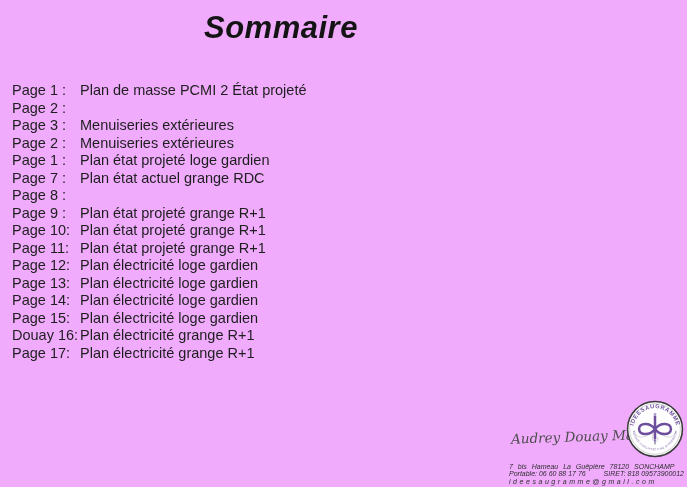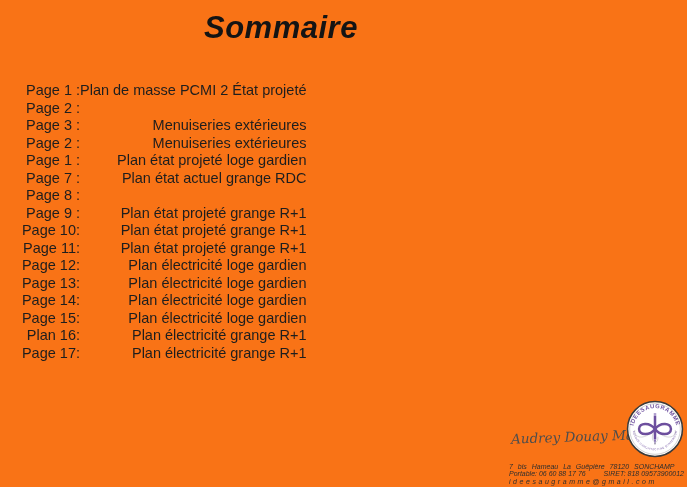--- a/index.html
+++ b/index.html
@@ -4,42 +4,42 @@
 <style>
   * { margin:0; padding:0; box-sizing:border-box; }
   html, body { width:687px; height:487px; }
   body {
     background:#ffffff;
     font-family:"Liberation Sans", sans-serif;
     color:#1d1d1d;
     position:relative;
     overflow:hidden;
   }
-  .doc-page { position:absolute; inset:0; background:#f97316; }
+  .doc-page { position:absolute; inset:0; background:#f0abfc; }
 
   .doc-title {
     position:absolute;
     left:204px; top:10px;
     font-size:31px;
     font-weight:bold;
     font-style:italic;
     letter-spacing:0.5px;
     color:#141414;
   }
 
   .toc {
     position:absolute;
     left:12px; top:82px;
     font-size:14.5px;
     line-height:17.5px;
     color:#1e1e1e;
   }
   .toc-row { display:flex; height:17.5px; white-space:nowrap; }
-  .toc-label { width:68px; flex:0 0 68px;text-align:right; }
-  .toc-desc { flex:1;text-align:right; }
+  .toc-label { width:68px; flex:0 0 68px; }
+  .toc-desc { flex:1; }
 
   .footer {
     position:absolute;
     right:0; bottom:0;
     width:182px; height:92px;
   }
   .signature {
     position:absolute;
     left:6px; top:33px;
     font-family:"DejaVu Serif", serif;
@@ -123,21 +123,21 @@
       </div>
     <div class="toc-row">
         <span class="toc-label">Page 14:</span>
         <span class="toc-desc">Plan électricité loge gardien</span>
       </div>
     <div class="toc-row">
         <span class="toc-label">Page 15:</span>
         <span class="toc-desc">Plan électricité loge gardien</span>
       </div>
     <div class="toc-row">
-        <span class="toc-label">Plan 16:</span>
+        <span class="toc-label">Douay 16:</span>
         <span class="toc-desc">Plan électricité grange R+1</span>
       </div>
     <div class="toc-row">
         <span class="toc-label">Page 17:</span>
         <span class="toc-desc">Plan électricité grange R+1</span>
       </div>
   </div>
 
   <div class="footer">
 

